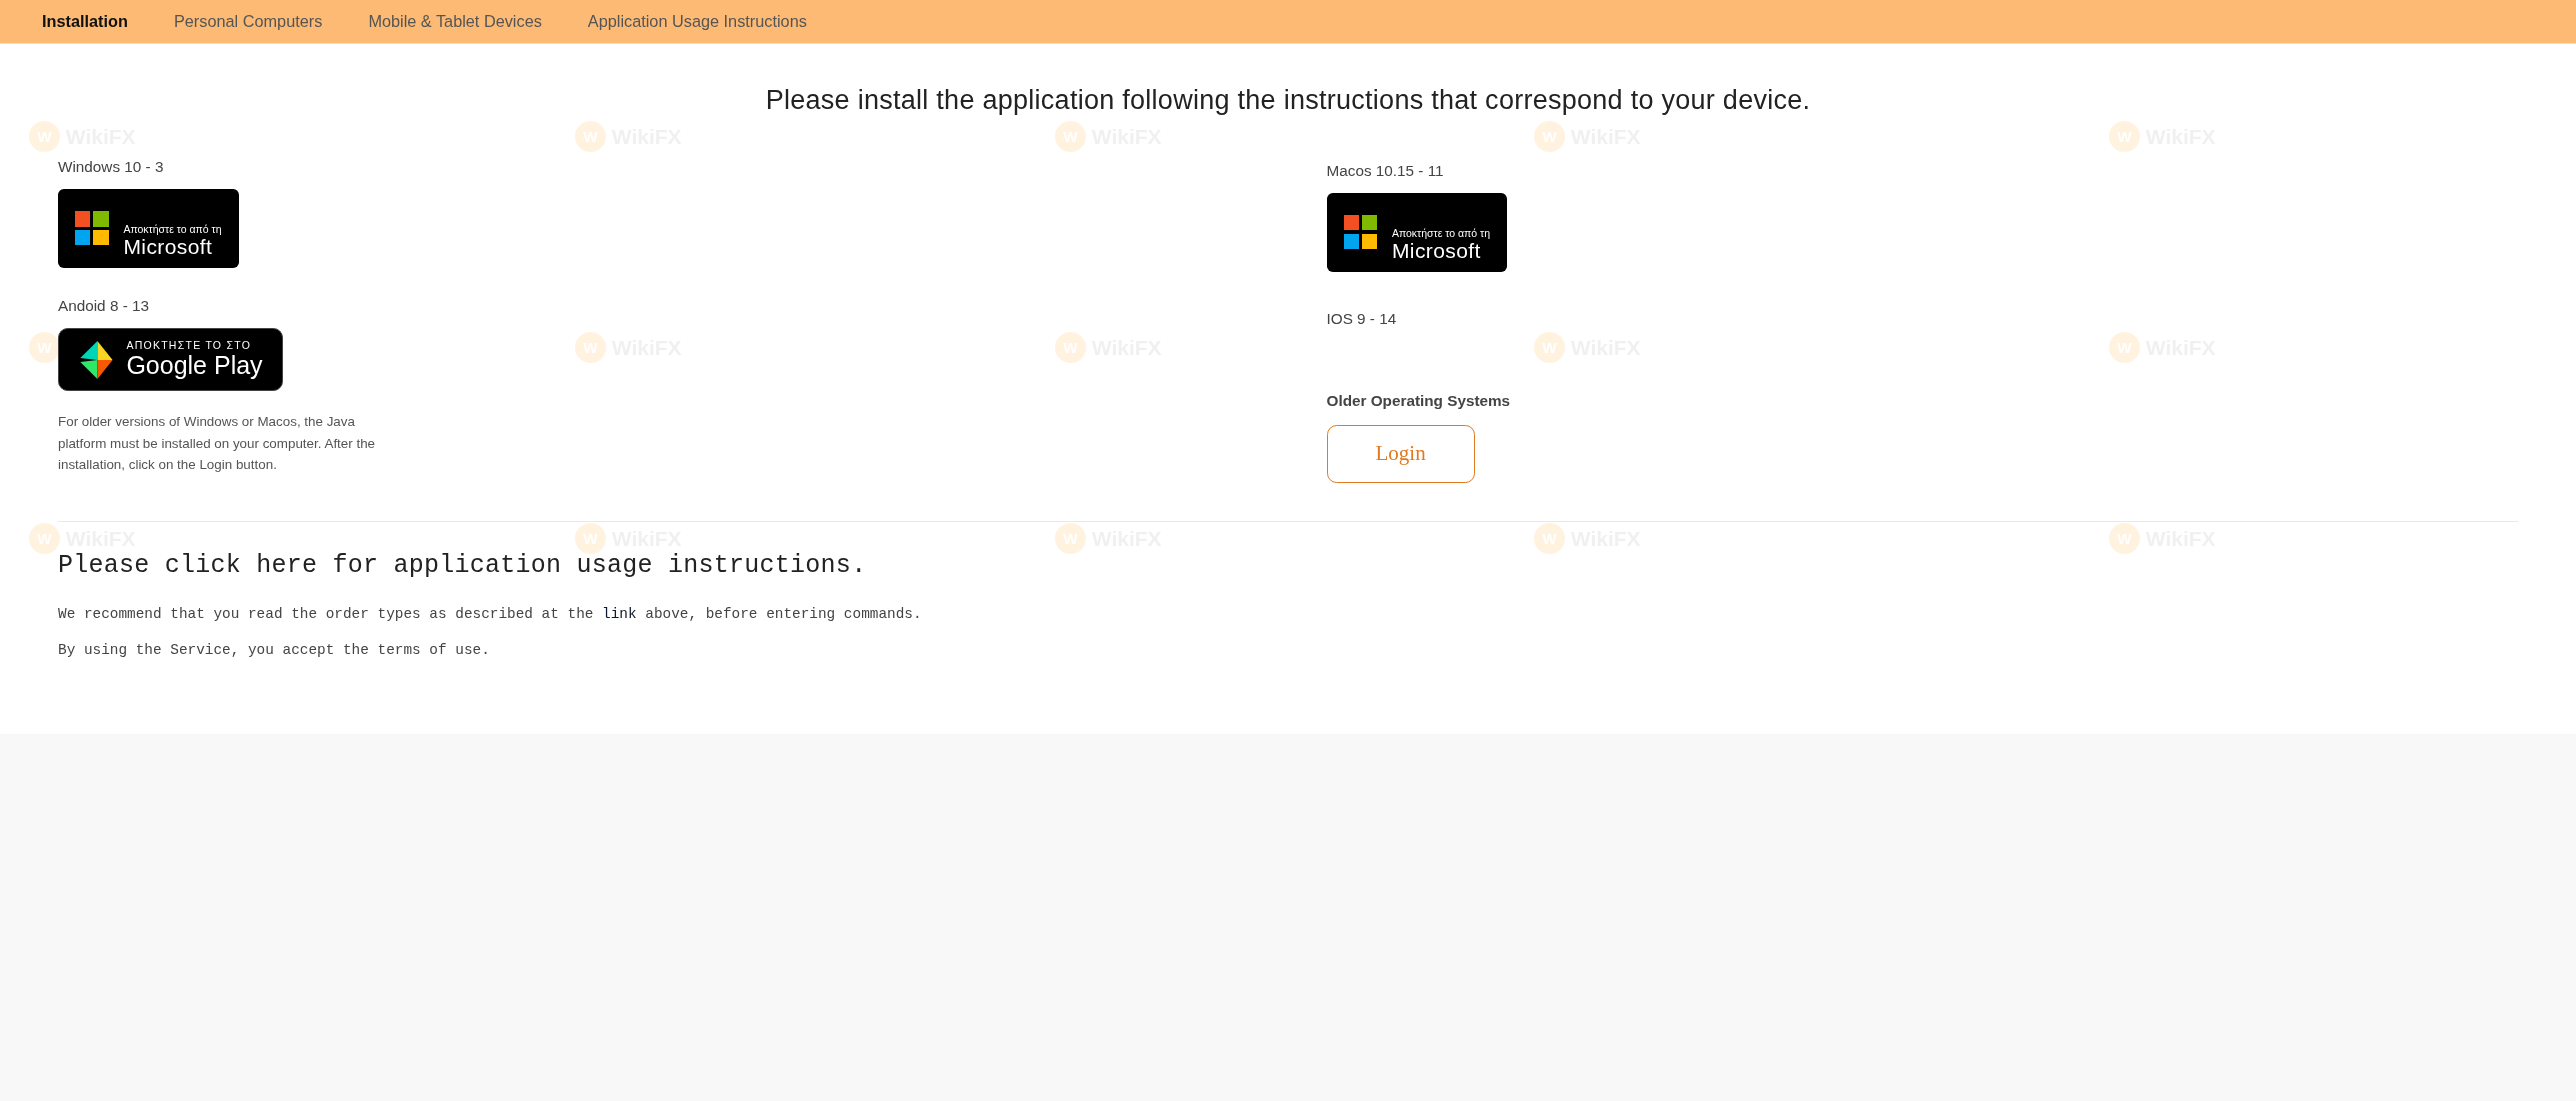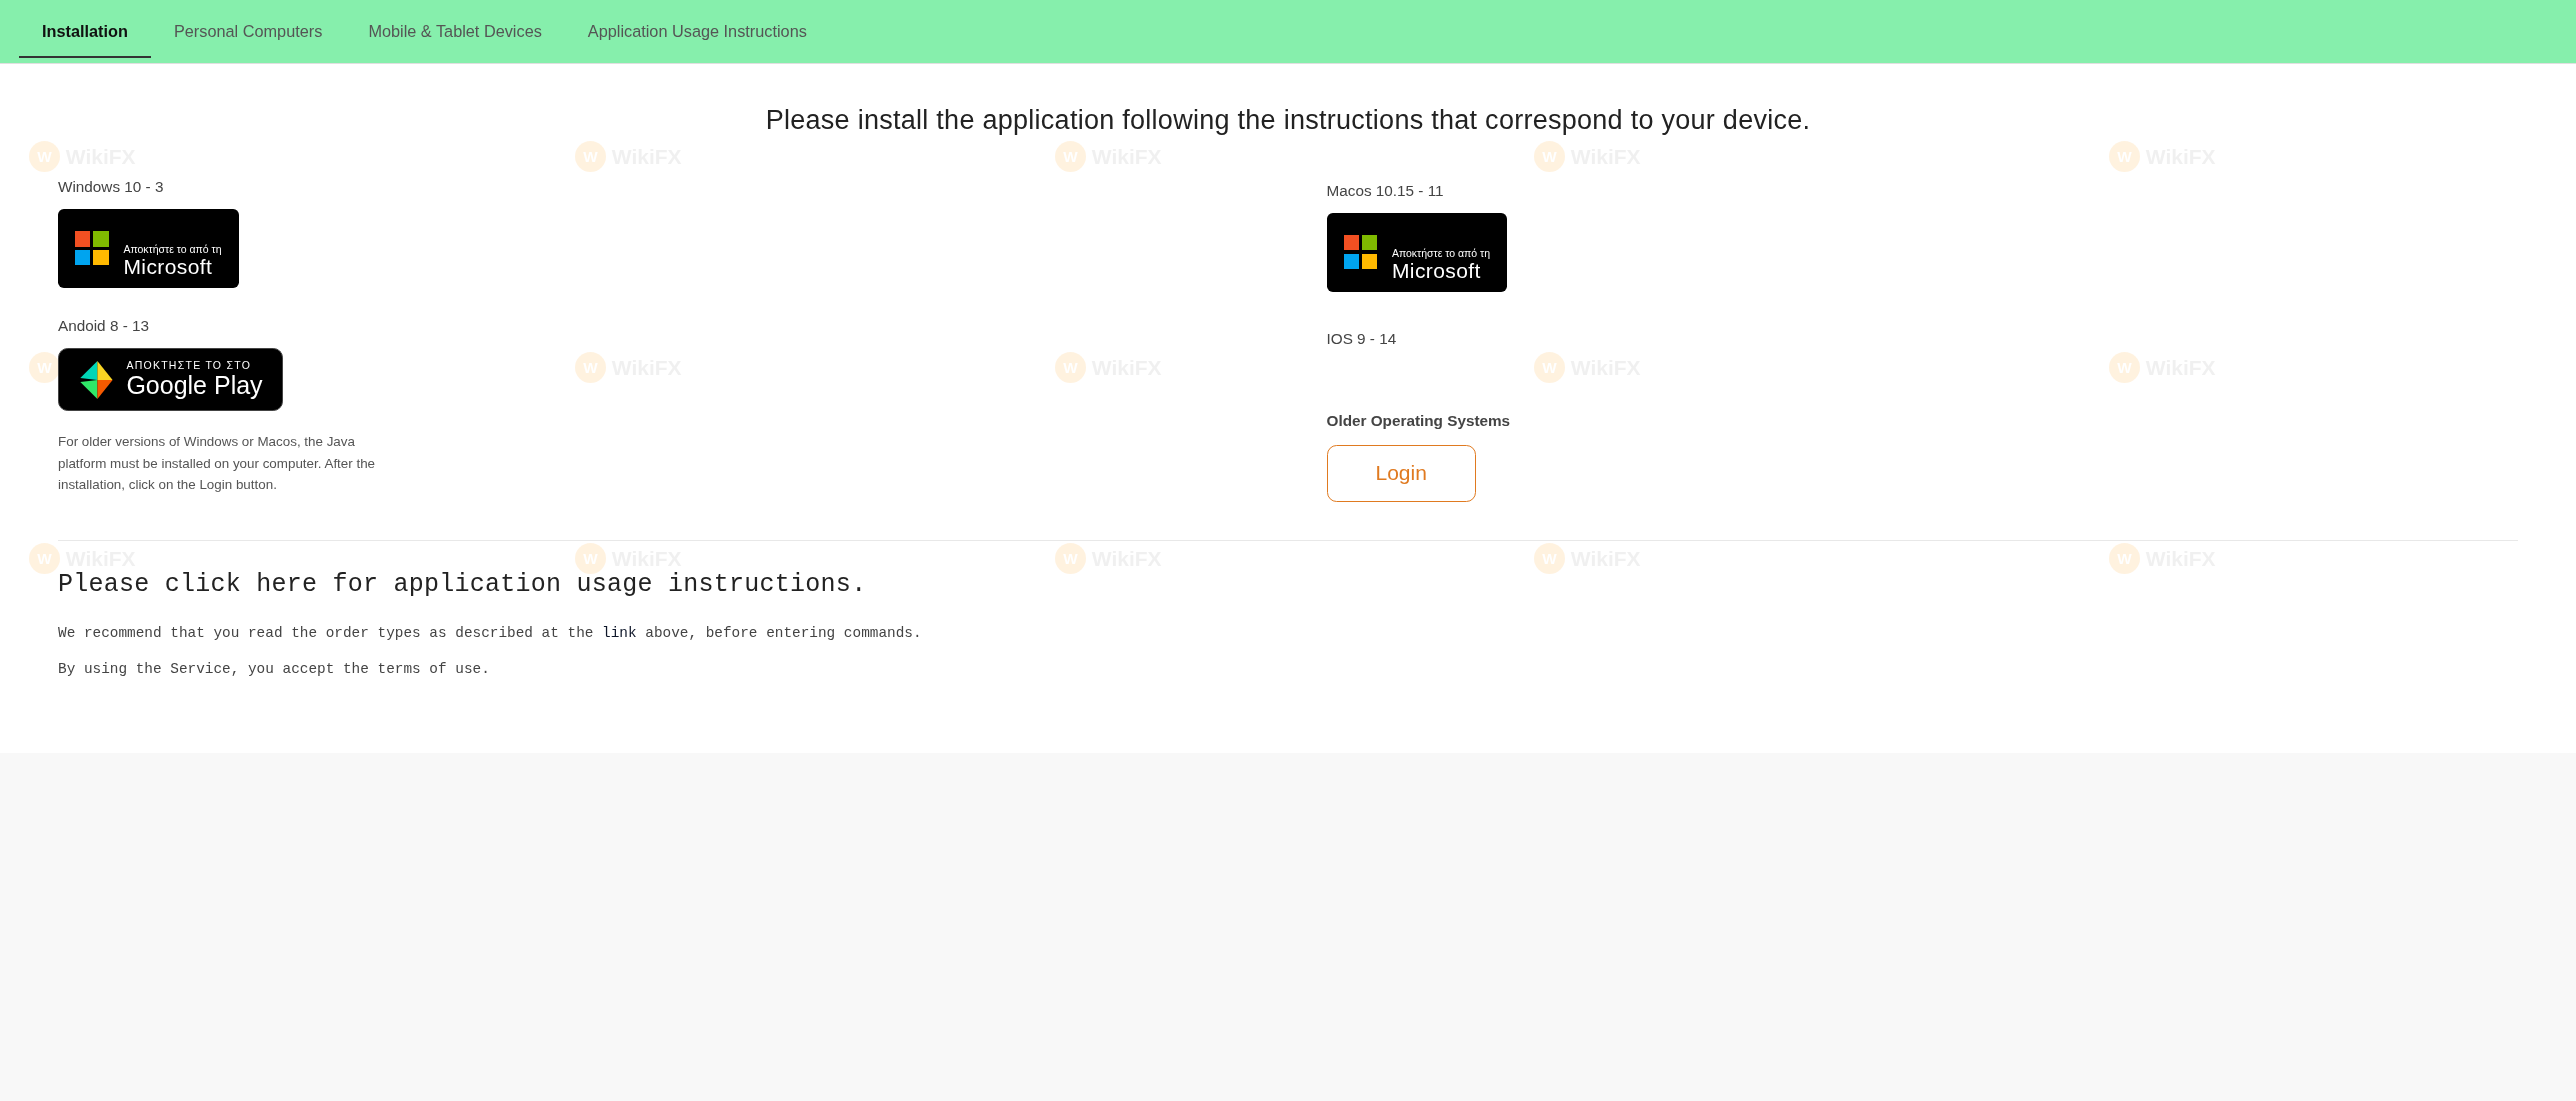--- a/index.html
+++ b/index.html
@@ -13,23 +13,23 @@
       background: #f8f8f8;
       color: #333;
       min-width: 1150px;
     }
 
     
     .nav-bar {
       display: flex;
       align-items: center;
       border-bottom: 1.9px solid #e0e0e0;
-      background: #86efac;
+      background: #fdba74;
       padding: 0 19px;
-      height: 64px;
+      height: 44px;
     }
 
     .nav-item {
       padding: 17px 23px;
       font-size: 16.3px;
       cursor: pointer;
       color: #555;
       white-space: nowrap;
       position: relative;
     }
@@ -222,20 +222,21 @@
     .login-btn {
       display: inline-block;
       border: 1.9px solid #e07a20;
       border-radius: 9.6px;
       padding: 15.3px 48px;
       font-size: 21px;
       color: #e07a20;
       background: #fff;
       cursor: pointer;
       font-weight: 400;
+      font-family: Liberation Serif, serif;
     }
 
     
     .bottom-section {
       margin-top: 29px;
       border-top: 1px solid #e8e8e8;
       padding-top: 29px;
       font-family: Liberation Mono, monospace;
     }
 

